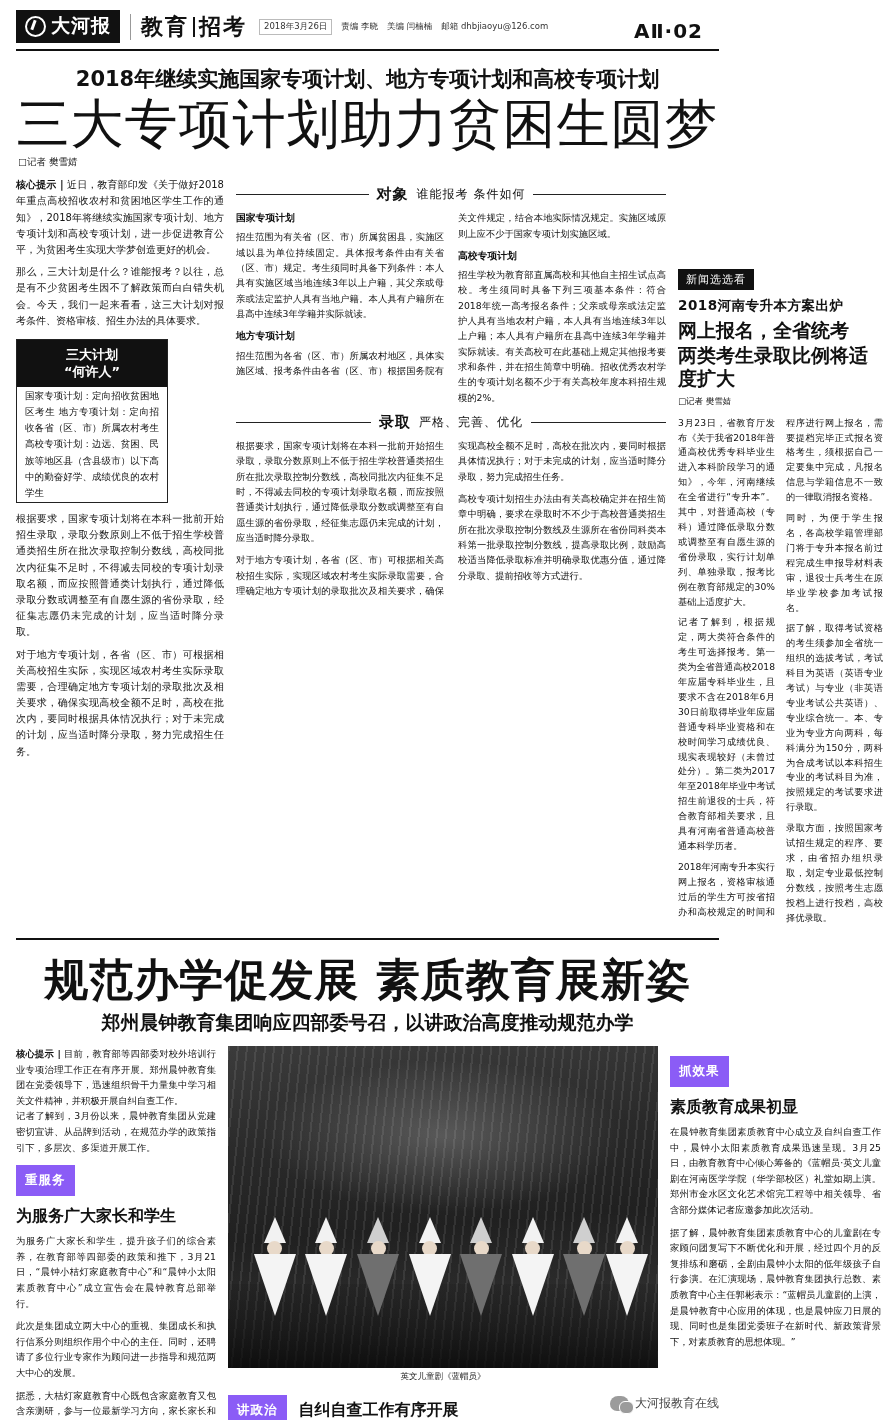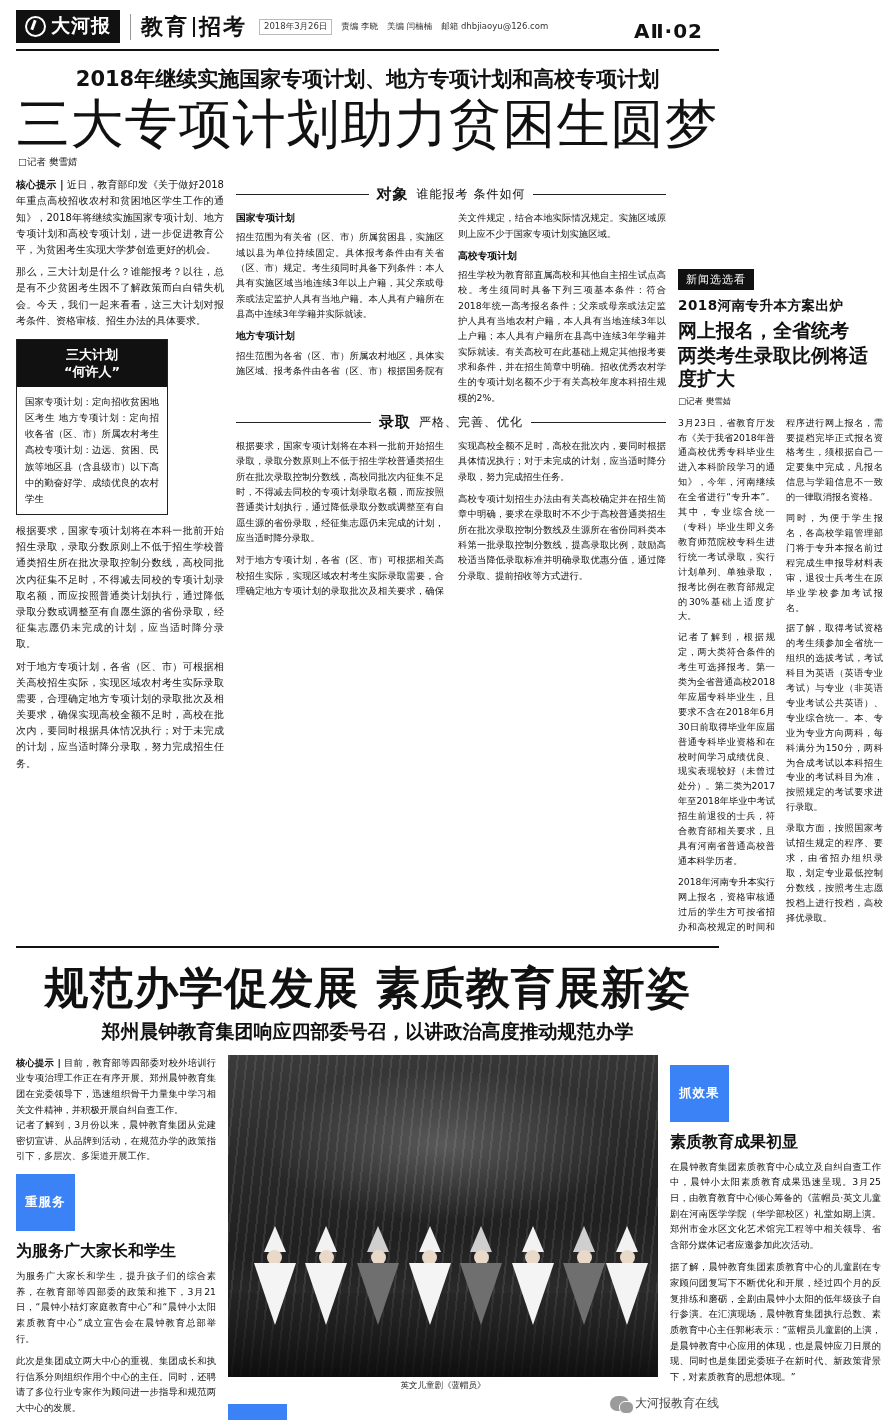--- a/index.html
+++ b/index.html
@@ -153,21 +153,21 @@
     color: #fff;
     text-align: center;
     font-size: 13px;
     font-weight: bold;
     line-height: 1.35;
     padding: 6px 4px;
   }
   .boxed-body {
     font-size: 9.5px;
     line-height: 1.7;
-    padding: 7px 8px;
+    padding: 1px 8px;
     text-align: justify;
   }
 
   
   .sec-head {
     display: flex;
     align-items: center;
     gap: 8px;
     margin: 8px 0 6px 0;
   }
@@ -263,25 +263,25 @@
   .a2-body {
     display: flex;
     gap: 12px;
     align-items: flex-start;
   }
   .a2-left { width: 200px; flex: none; }
   .a2-mid  { width: 430px; flex: none; }
   .a2-right{ width: 211px; flex: none; }
 
   .tagbox {
-    background: #3b82f6;
+    background: #8b5cf6;
     color: #fff;
     font-size: 12.5px;
     font-weight: bold;
-    padding: 20px 9px;
+    padding: 7px 9px;
     display: inline-block;
     letter-spacing: 1px;
     margin: 10px 0 6px 0;
     text-align: right;
   }
   .tag-title {
     font-size: 16px;
     font-weight: bold;
     margin: 4px 0 6px 0;
   }
@@ -468,21 +468,21 @@
         </div>
       </div>
 
       <div class="col-right">
         <div class="newsbox-tag">新闻选选看</div>
         <div class="nb-sub">2018河南专升本方案出炉</div>
         <div class="nb-title">网上报名，全省统考</div>
         <div class="nb-title">两类考生录取比例将适度扩大</div>
         <div class="nb-byline">□记者 樊雪婧</div>
         <div class="nb-body">
-          <p>3月23日，省教育厅发布《关于我省2018年普通高校优秀专科毕业生进入本科阶段学习的通知》，今年，河南继续在全省进行“专升本”。其中，专业综合统一（专科）毕业生即义务教育师范院校专科生进行统一考试录取，实行计划单列、单独录取，报考比例在教育部规定的30%基础上适度扩大。</p>
+          <p>3月23日，省教育厅发布《关于我省2018年普通高校优秀专科毕业生进入本科阶段学习的通知》，今年，河南继续在全省进行“专升本”。其中，对普通高校（专科）通过降低录取分数或调整至有自愿生源的省份录取，实行计划单列、单独录取，报考比例在教育部规定的30%基础上适度扩大。</p>
           <p>记者了解到，根据规定，两大类符合条件的考生可选择报考。第一类为全省普通高校2018年应届专科毕业生，且要求不含在2018年6月30日前取得毕业年应届普通专科毕业资格和在校时间学习成绩优良、现实表现较好（未曾过处分）。第二类为2017年至2018年毕业中考试招生前退役的士兵，符合教育部相关要求，且具有河南省普通高校普通本科学历者。</p>
           <p>2018年河南专升本实行网上报名，资格审核通过后的学生方可按省招办和高校规定的时间和程序进行网上报名，需要提档完毕正式报名资格考生，须根据自己一定要集中完成，凡报名信息与学籍信息不一致的一律取消报名资格。</p>
           <p>同时，为便于学生报名，各高校学籍管理部门将于专升本报名前过程完成生申报导材料表审，退役士兵考生在原毕业学校参加考试报名。</p>
           <p>据了解，取得考试资格的考生须参加全省统一组织的选拔考试，考试科目为英语（英语专业考试）与专业（非英语专业考试公共英语）、专业综合统一。本、专业为专业方向两科，每科满分为150分，两科为合成考试以本科招生专业的考试科目为准，按照规定的考试要求进行录取。</p>
           <p>录取方面，按照国家考试招生规定的程序、要求，由省招办组织录取，划定专业最低控制分数线，按照考生志愿投档上进行投档，高校择优录取。</p>
         </div>
       </div>
     </div>
   </div>
 

